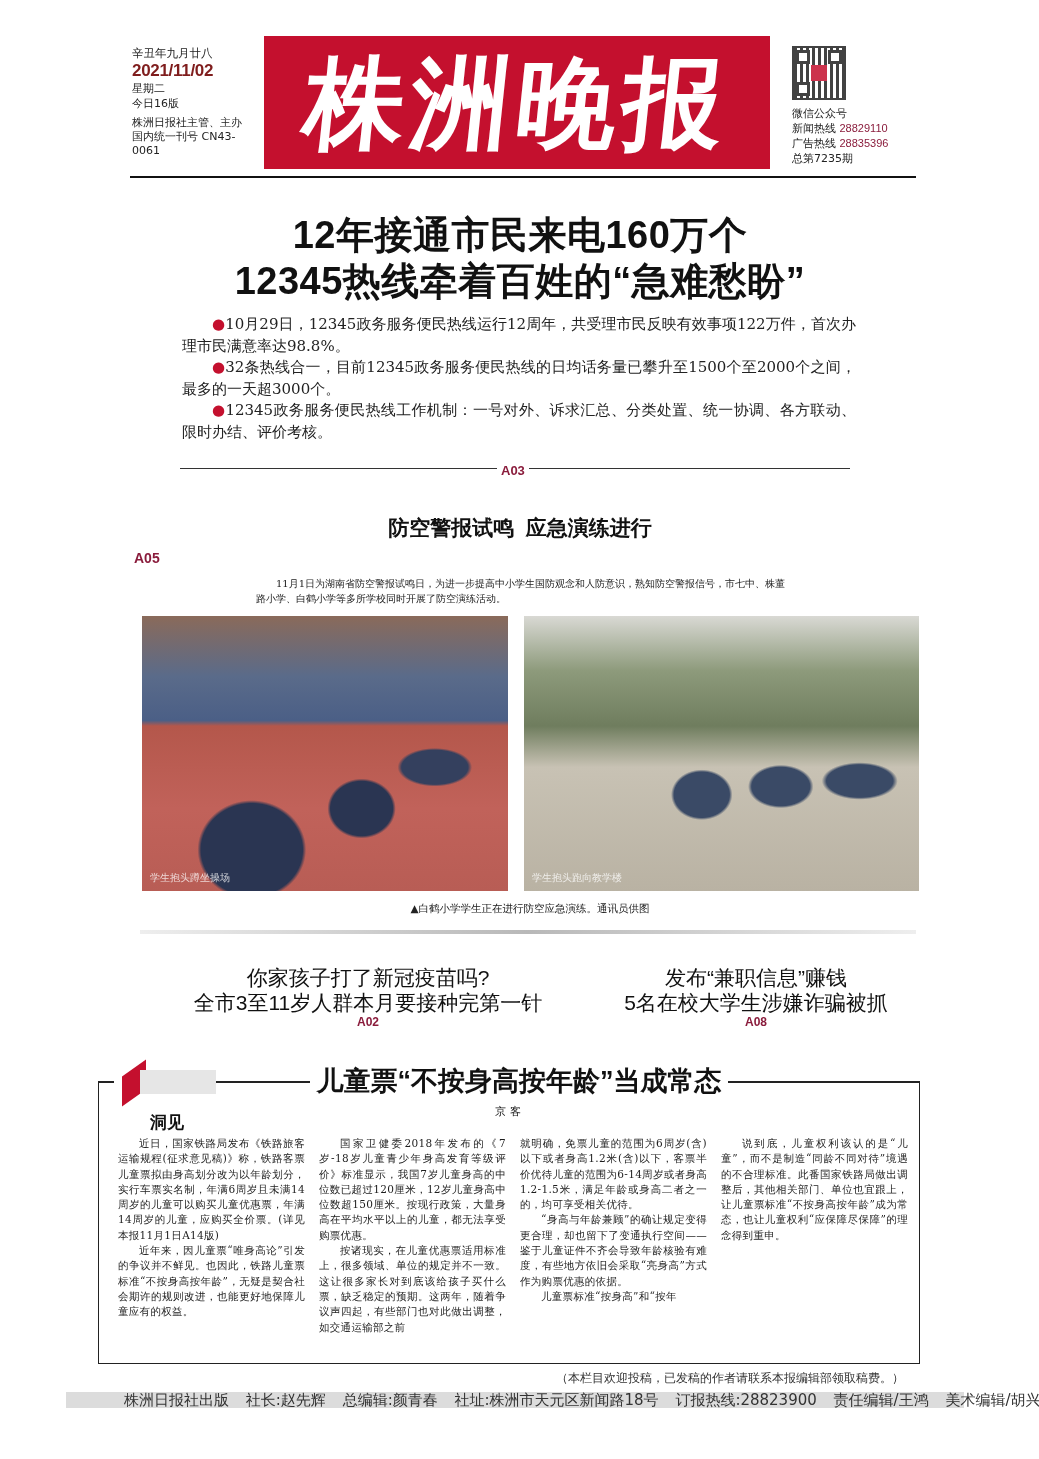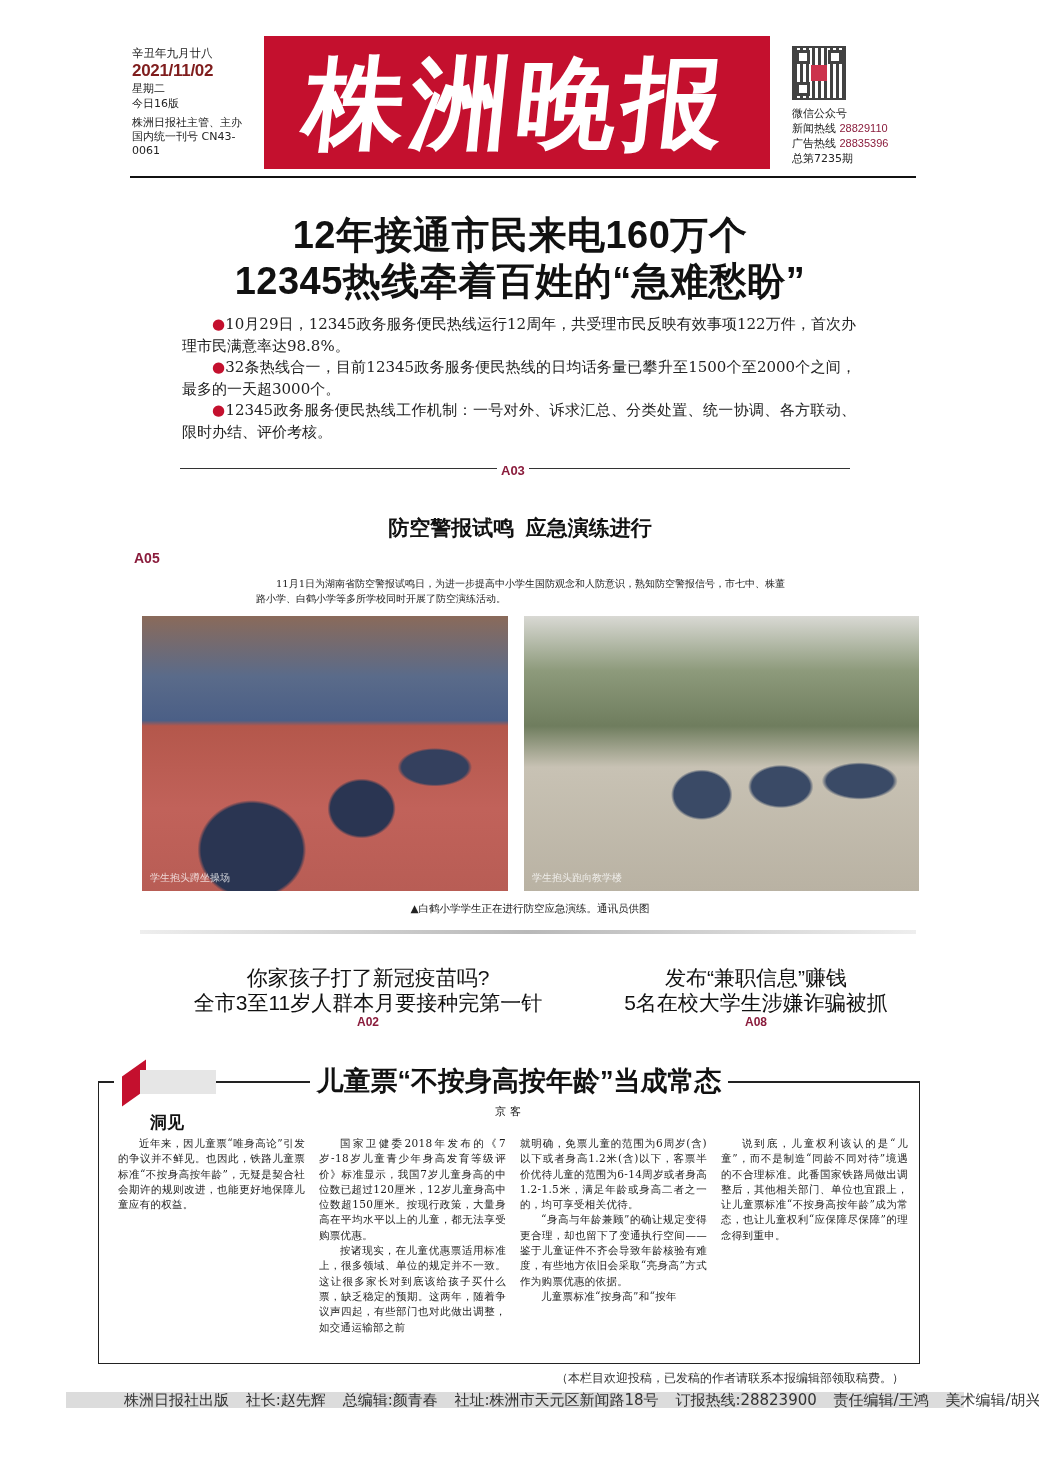--- a/index.html
+++ b/index.html
@@ -154,20 +154,21 @@
 <div class="abs col-tag">
   <div class="diamond"></div>
   <div class="bg"></div>
   <div class="txt">洞见</div>
 </div>
 <div class="abs op-title">儿童票“不按身高按年龄”当成常态</div>
 <div class="abs op-author">京客</div>
 
 <div class="abs op-cols">
   <div class="op-col">
+    <p>近日，国家铁路局发布《铁路旅客运输规程(征求意见稿)》称，铁路客票儿童票拟由身高划分改为以年龄划分，实行车票实名制，年满6周岁且未满14周岁的儿童可以购买儿童优惠票，年满14周岁的儿童，应购买全价票。(详见本报11月1日A14版)</p>
     <p>近年来，因儿童票“唯身高论”引发的争议并不鲜见。也因此，铁路儿童票标准“不按身高按年龄”，无疑是契合社会期许的规则改进，也能更好地保障儿童应有的权益。</p>
   </div>
   <div class="op-col">
     <p>国家卫健委2018年发布的《7岁-18岁儿童青少年身高发育等级评价》标准显示，我国7岁儿童身高的中位数已超过120厘米，12岁儿童身高中位数超150厘米。按现行政策，大量身高在平均水平以上的儿童，都无法享受购票优惠。</p>
     <p>按诸现实，在儿童优惠票适用标准上，很多领域、单位的规定并不一致。这让很多家长对到底该给孩子买什么票，缺乏稳定的预期。这两年，随着争议声四起，有些部门也对此做出调整，如交通运输部之前</p>
   </div>
   <div class="op-col">
     <p class="cont">就明确，免票儿童的范围为6周岁(含)以下或者身高1.2米(含)以下，客票半价优待儿童的范围为6-14周岁或者身高1.2-1.5米，满足年龄或身高二者之一的，均可享受相关优待。</p>
     <p>“身高与年龄兼顾”的确让规定变得更合理，却也留下了变通执行空间——鉴于儿童证件不齐会导致年龄核验有难度，有些地方依旧会采取“亮身高”方式作为购票优惠的依据。</p>
     <p>儿童票标准“按身高”和“按年</p>

